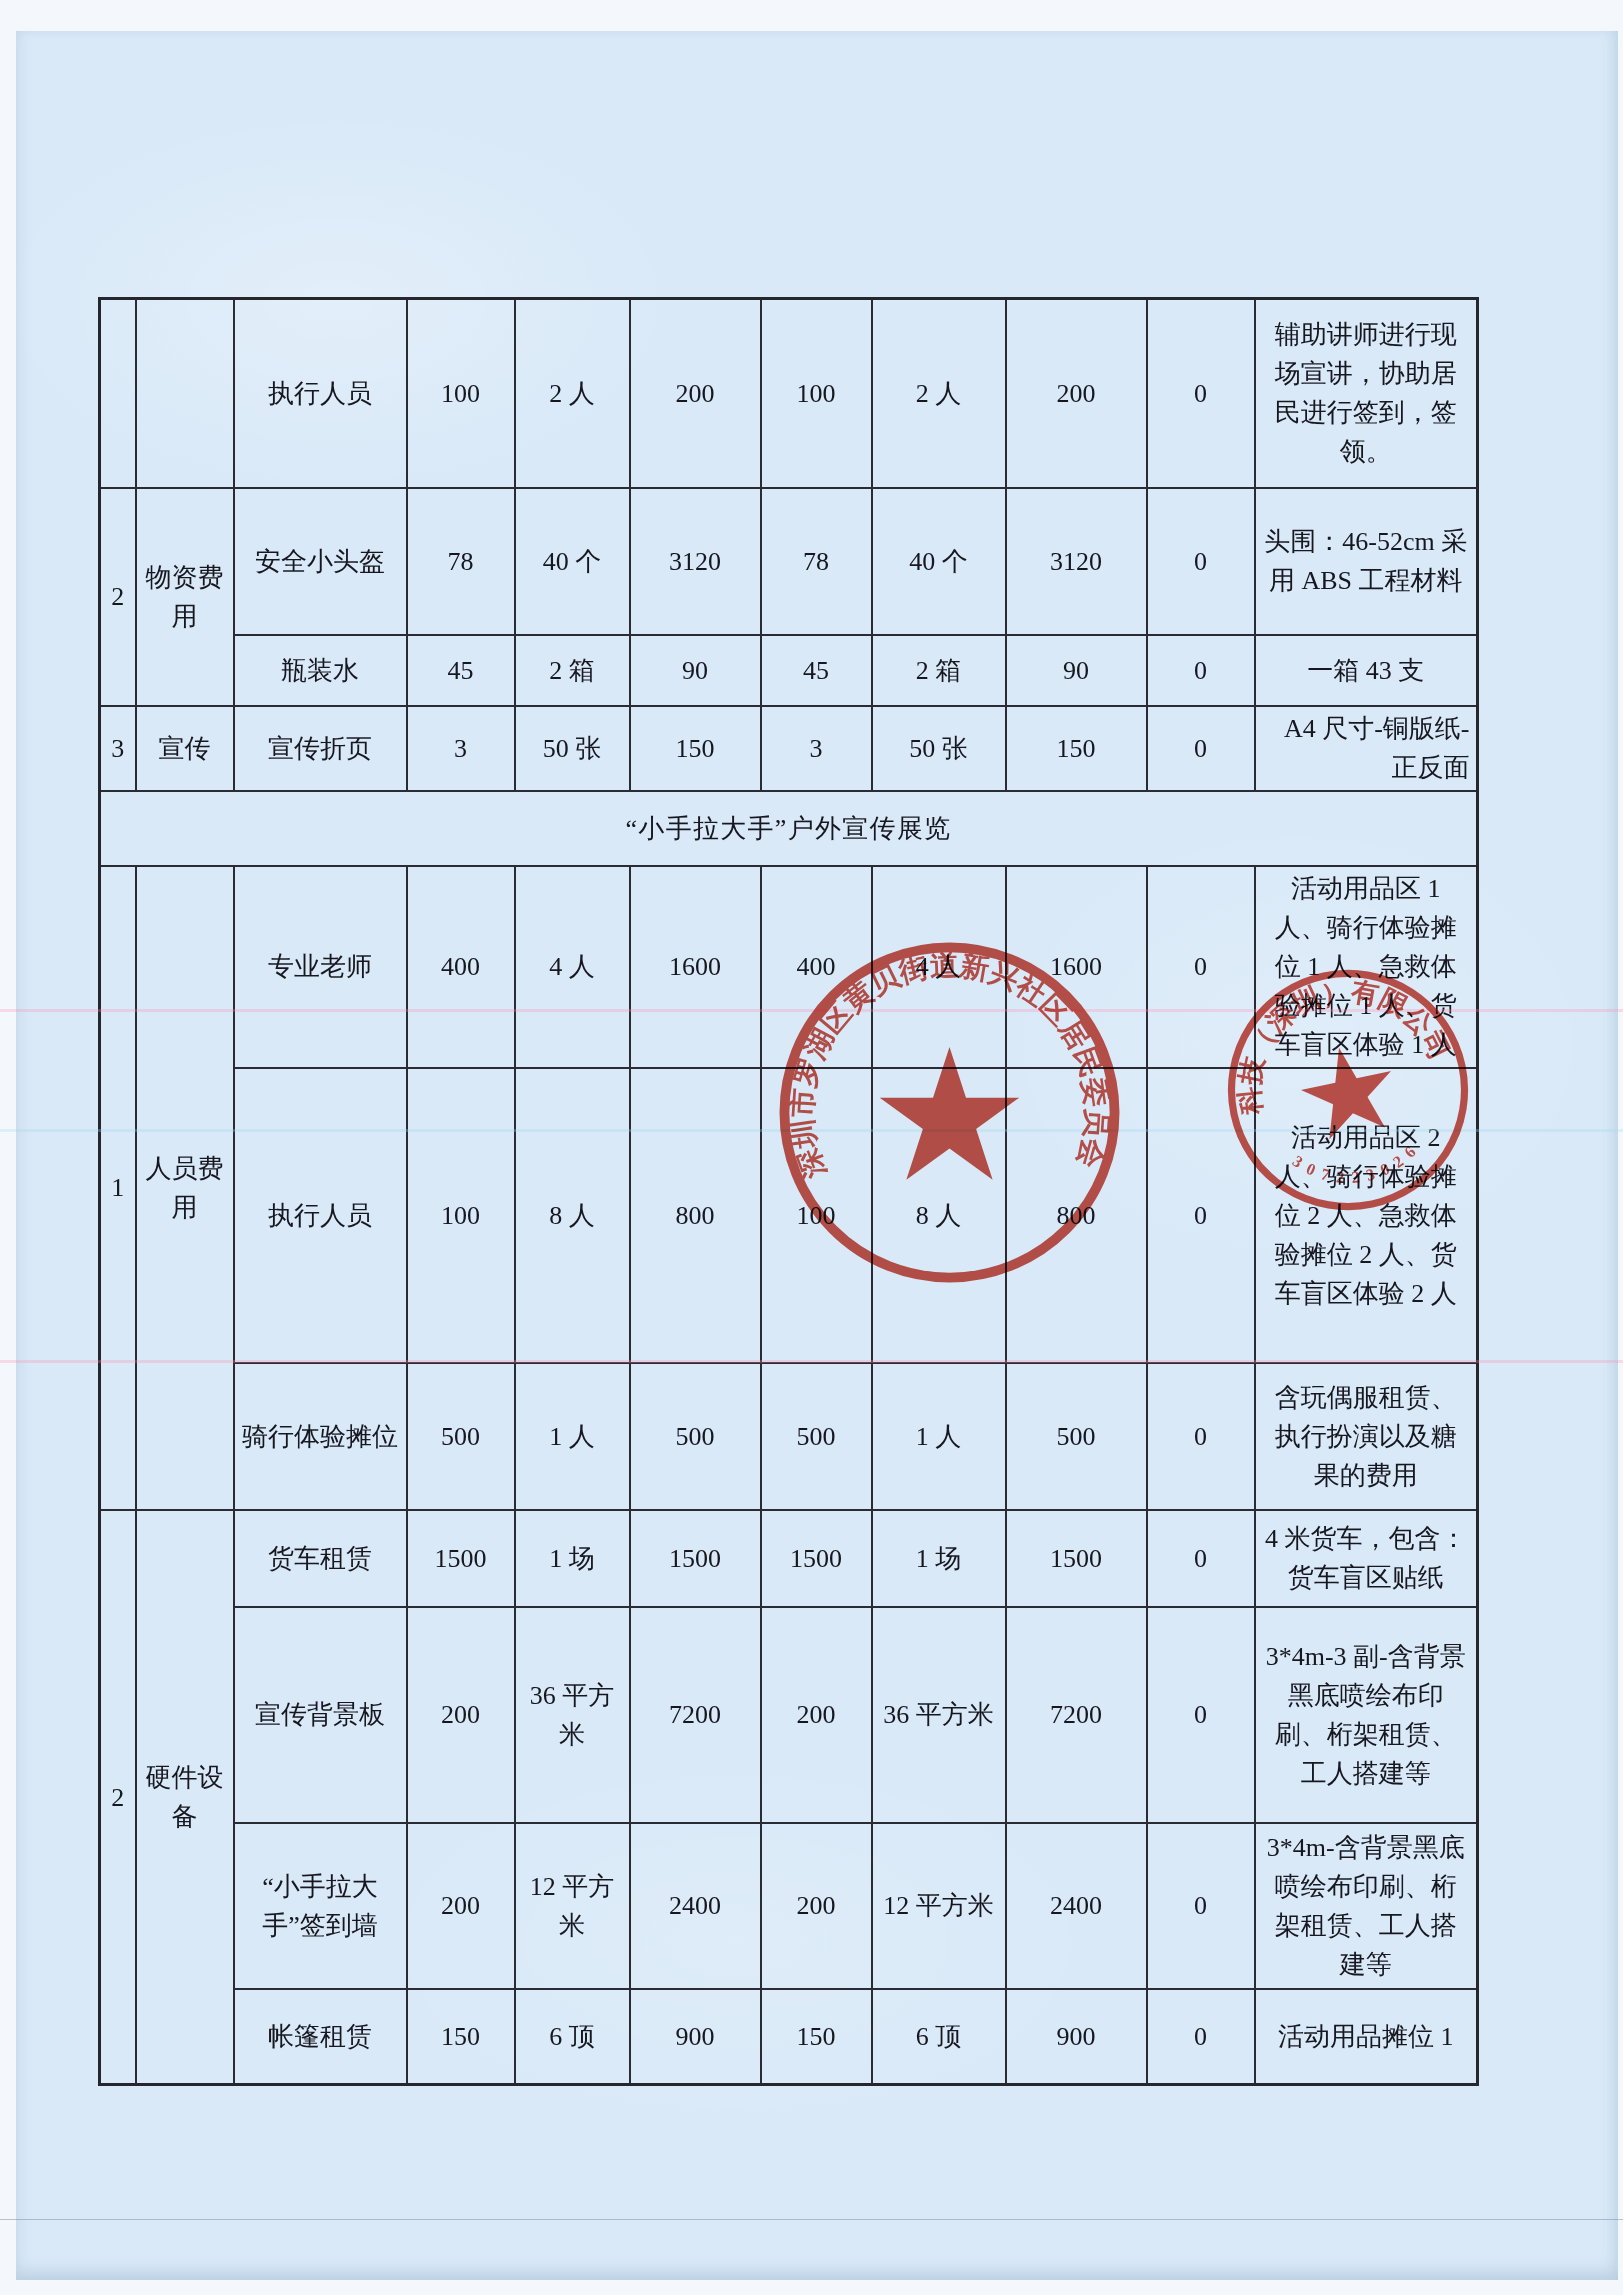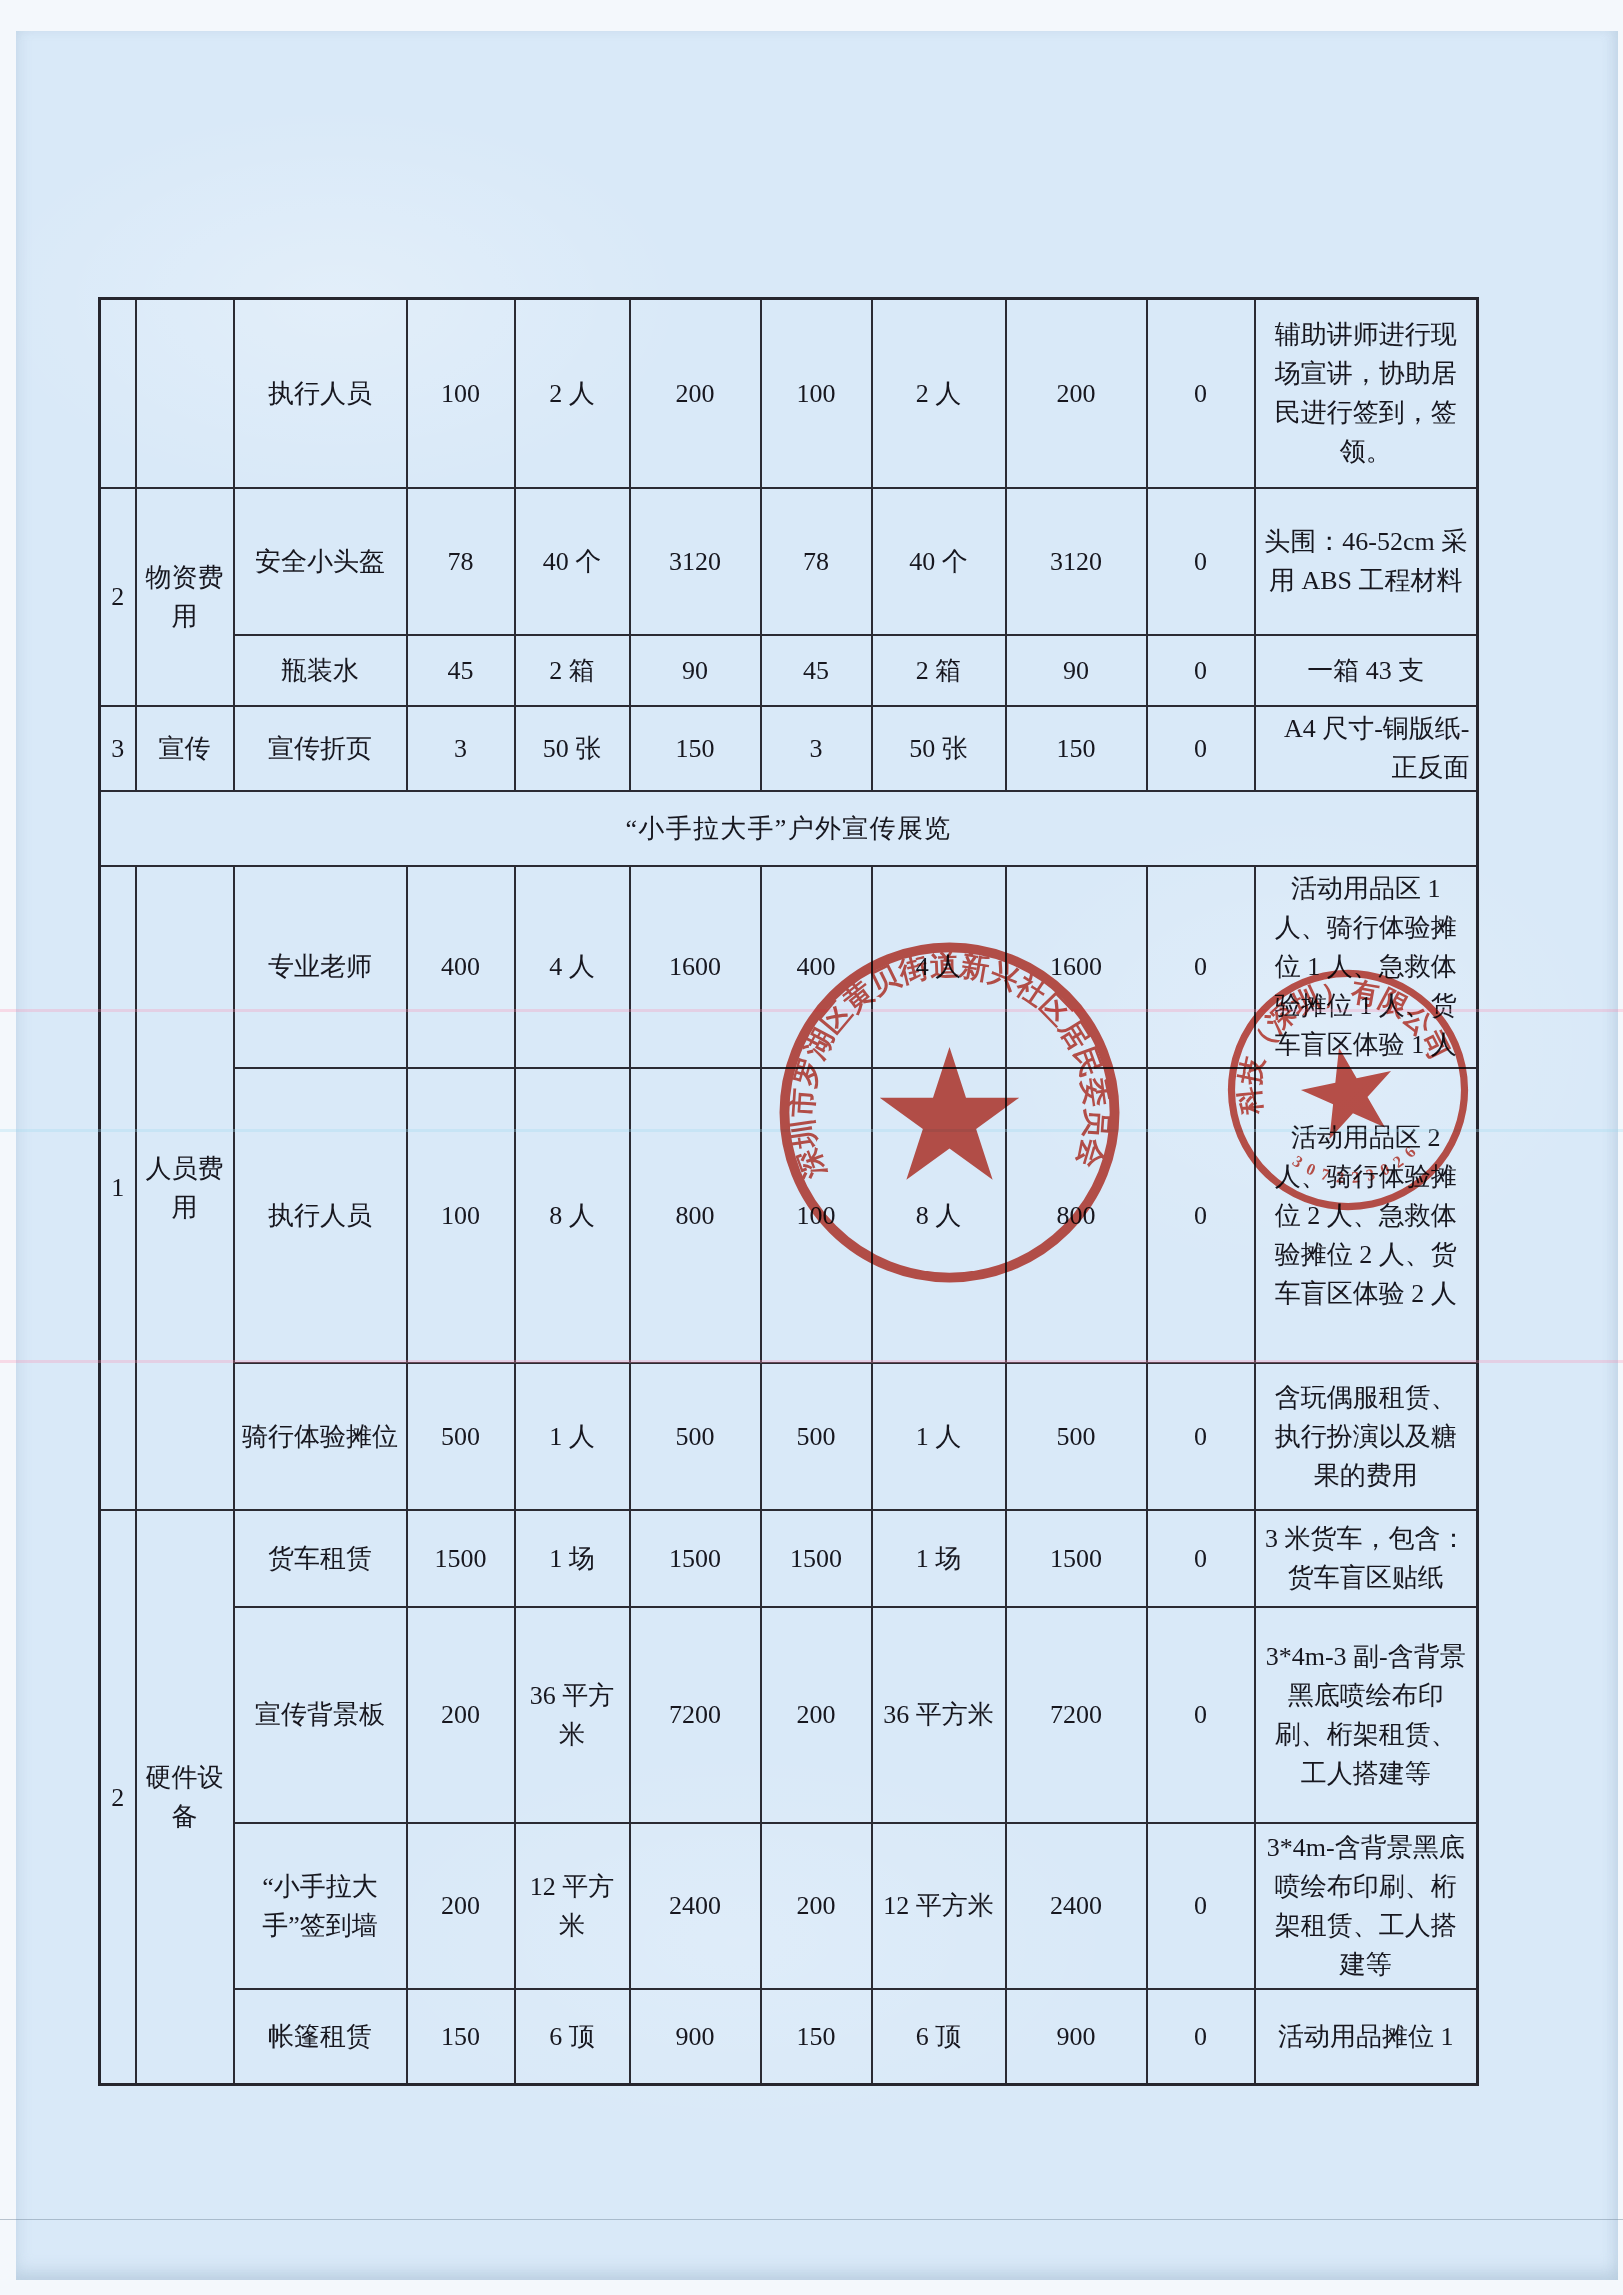--- a/index.html
+++ b/index.html
@@ -162,21 +162,21 @@
         <td rowspan="4">2</td>
         <td rowspan="4" class="catcell">硬件设备</td>
         <td>货车租赁</td>
         <td>1500</td>
         <td>1 场</td>
         <td>1500</td>
         <td>1500</td>
         <td>1 场</td>
         <td>1500</td>
         <td>0</td>
-        <td class="remark">3 米货车，包含：货车盲区贴纸</td>
+        <td class="remark">4 米货车，包含：货车盲区贴纸</td>
       </tr>
       <tr style="height:216px">
         <td>宣传背景板</td>
         <td>200</td>
         <td>36 平方米</td>
         <td>7200</td>
         <td>200</td>
         <td>36 平方米</td>
         <td>7200</td>
         <td>0</td>

